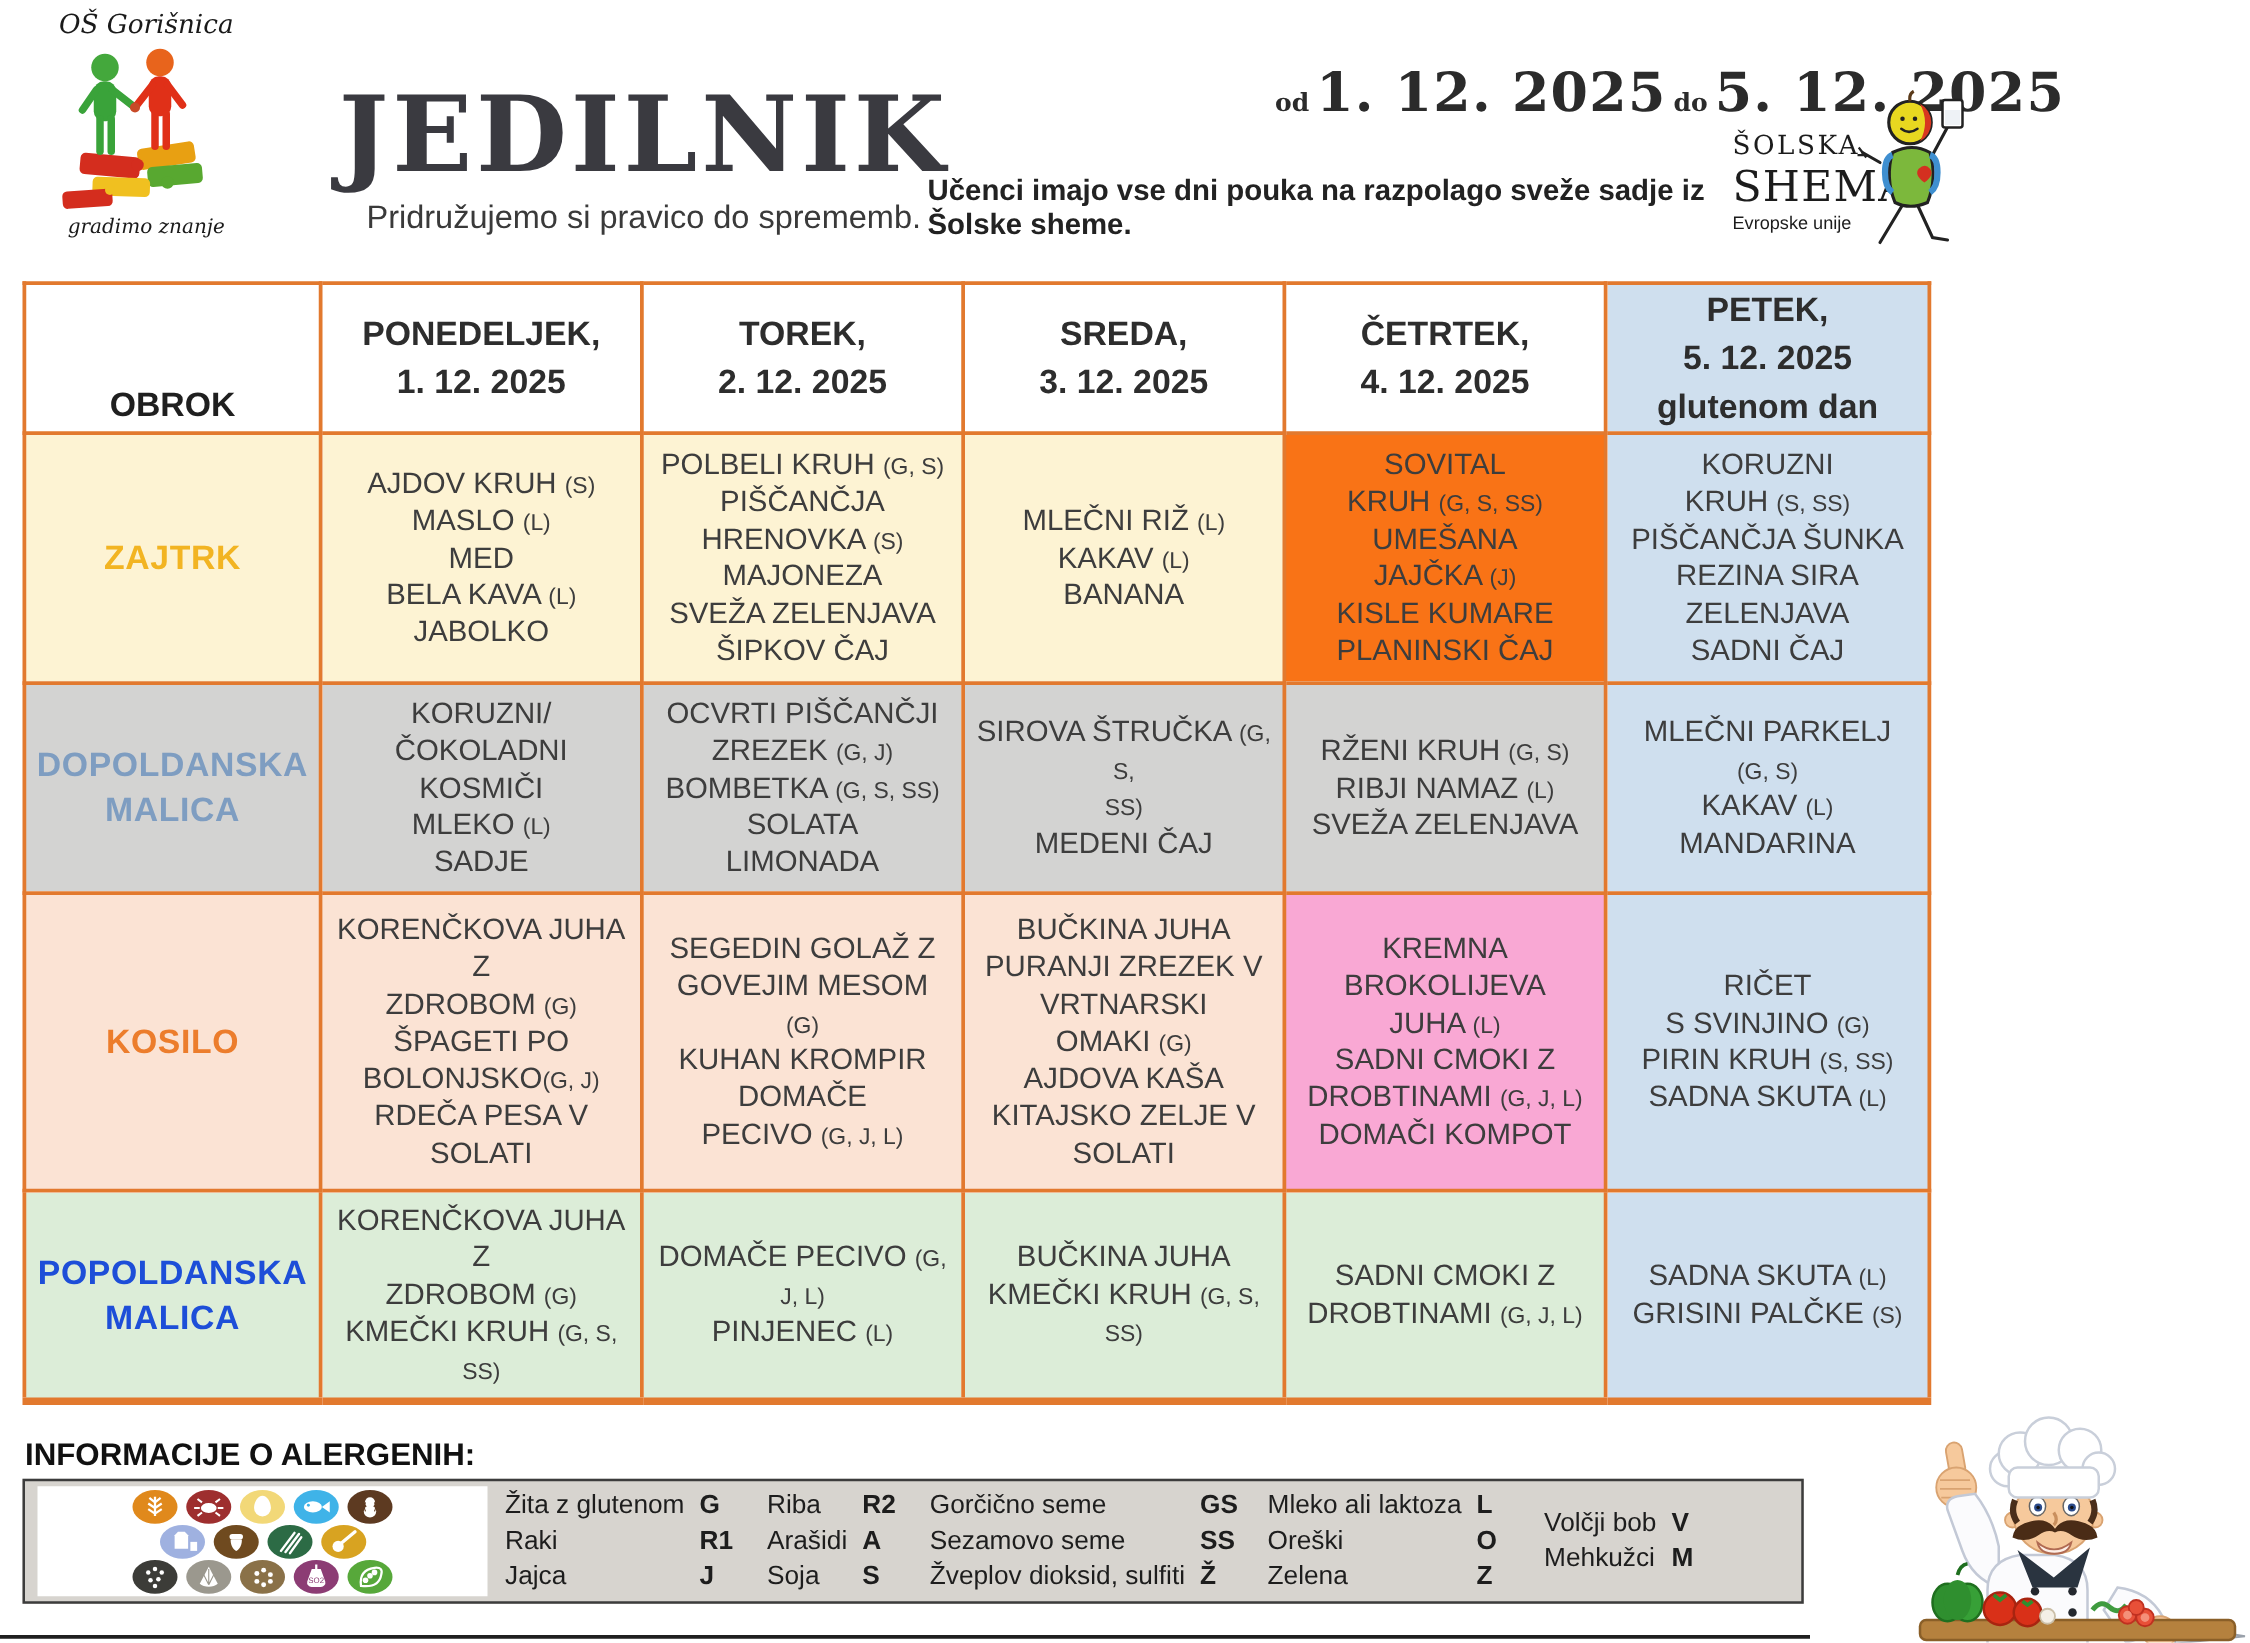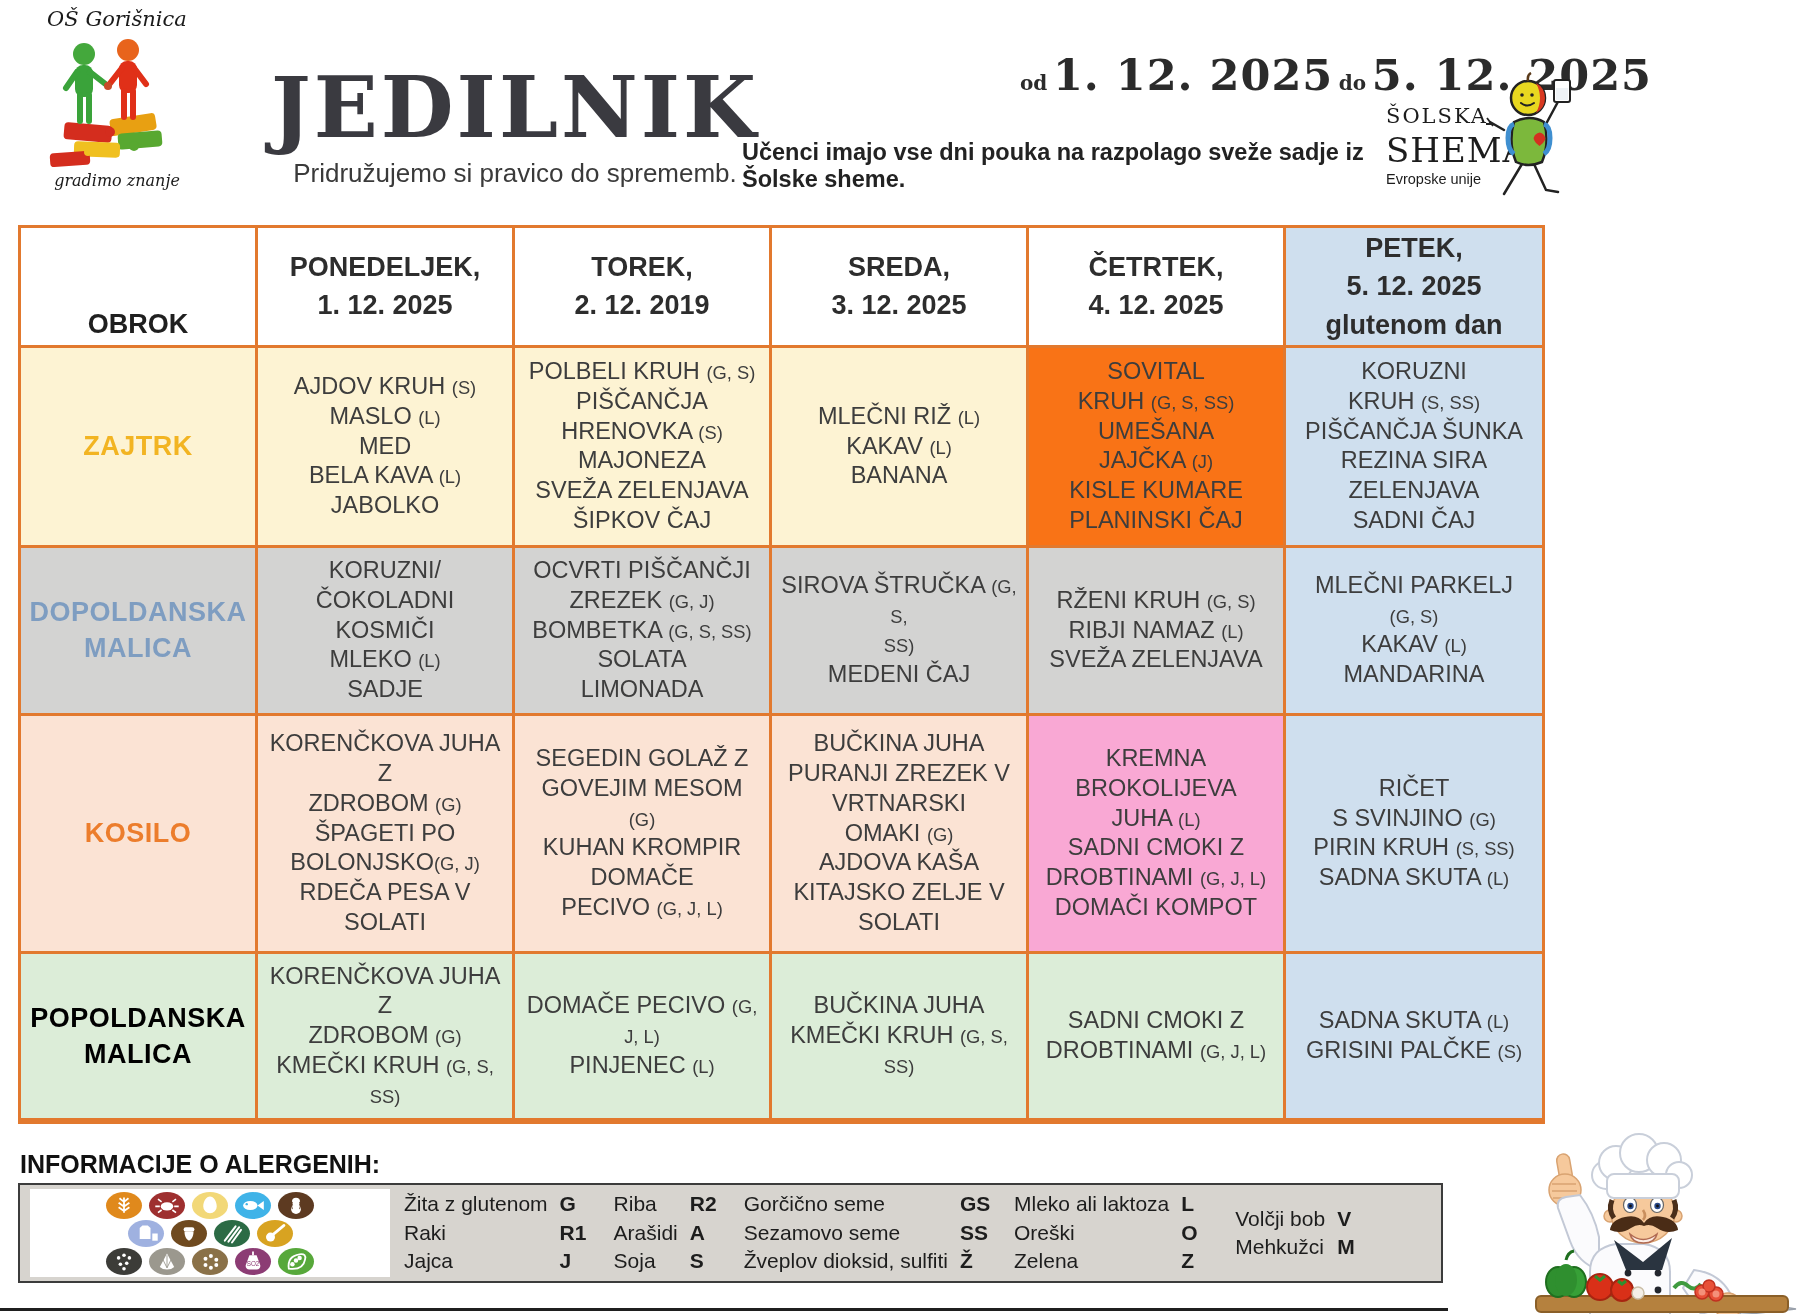--- a/index.html
+++ b/index.html
@@ -176,21 +176,21 @@
     </colgroup>
     <tbody>
         <tr style="height: 118px;">
           <td class="obrok-cell">OBROK</td>
           <td class="day-header" style="background: rgb(255, 255, 255);">
             <div>PONEDELJEK,</div>
             <div>1. 12. 2025</div>
           </td>
           <td class="day-header" style="background: rgb(255, 255, 255);">
             <div>TOREK,</div>
-            <div>2. 12. 2019</div>
+            <div>2. 12. 2025</div>
           </td>
           <td class="day-header" style="background: rgb(255, 255, 255); text-align: center;">
             <div>SREDA,</div>
             <div>3. 12. 2025</div>
           </td>
           <td class="day-header" style="background: rgb(255, 255, 255);">
             <div>ČETRTEK,</div>
             <div>4. 12. 2025</div>
           </td>
           <td class="day-header" style="background: rgb(207, 223, 238);">
@@ -312,21 +312,21 @@
             <div>DOMAČI KOMPOT</div>
           </td>
           <td class="menu-cell" style="background: rgb(207, 223, 238);">
             <div>RIČET</div>
             <div>S SVINJINO <span class="alg">(G)</span></div>
             <div>PIRIN KRUH <span class="alg">(S, SS)</span></div>
             <div>SADNA SKUTA <span class="alg">(L)</span></div>
           </td>
         </tr>
         <tr class="last-row" style="height: 169px;">
-          <td class="meal-label" style="color: #000000; background: rgb(220, 237, 216);">
+          <td class="meal-label" style="color: #1d4ed8; background: rgb(220, 237, 216);">
             <div>POPOLDANSKA</div>
             <div>MALICA</div>
           </td>
           <td class="menu-cell" style="background: rgb(220, 237, 216);">
             <div>KORENČKOVA JUHA Z</div>
             <div>ZDROBOM <span class="alg">(G)</span></div>
             <div>KMEČKI KRUH <span class="alg">(G, S, SS)</span></div>
           </td>
           <td class="menu-cell" style="background: rgb(220, 237, 216);">
             <div>DOMAČE PECIVO <span class="alg">(G,</span></div>

